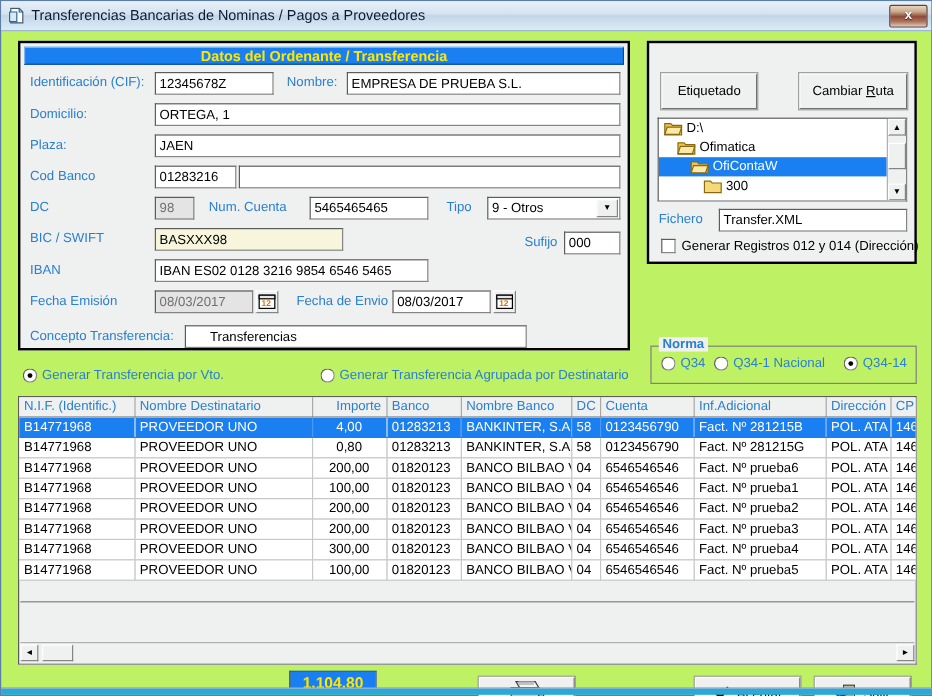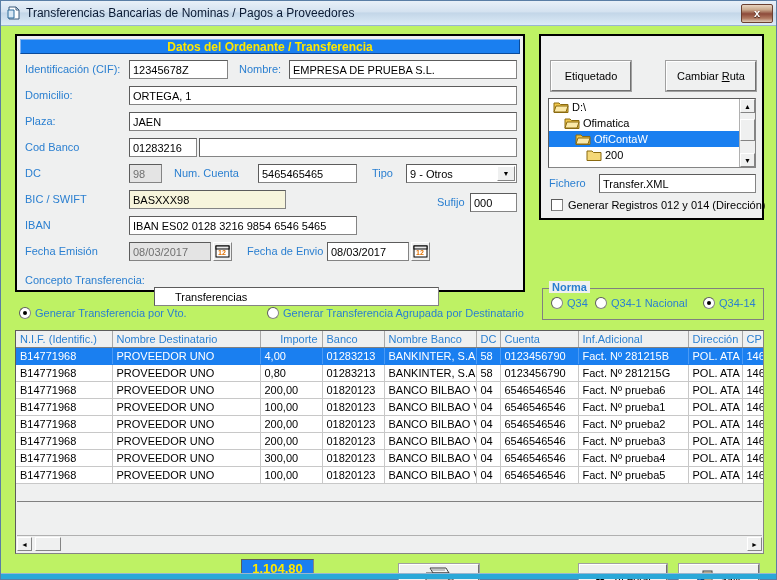--- a/index.html
+++ b/index.html
@@ -143,21 +143,21 @@
     text-align:left;padding:2px 4px 2px 4px;height:16px;
     border-right:1px solid #a8a8a8;border-bottom:1px solid #808080;
     white-space:nowrap;overflow:hidden;box-sizing:border-box;
   }
   table.grid th.num{text-align:right;}
   table.grid td{
     font-size:11px;color:#000;padding:1px 4px 1px 4px;height:17px;
     border-right:1px solid #c8c8c8;border-bottom:1px solid #c8c8c8;
     white-space:nowrap;overflow:hidden;box-sizing:border-box;background:#fff;
   }
-  table.grid td.num{text-align:left;}
+  table.grid td.num{text-align:center;}
   table.grid tr.sel td{background:#1a7ff0;color:#fff;border-right-color:#4a9af5;border-bottom-color:#1a7ff0;}
   .hscroll{
     position:absolute;left:1px;right:1px;bottom:1px;height:16px;background:#eff0f0;
     border-top:1px solid #b0b0b0;display:flex;align-items:center;
   }
   .hs-btn{
     width:15px;height:14px;background:#eff0f0;border:1px solid #fff;
     border-right-color:#848484;border-bottom-color:#848484;
     display:flex;align-items:center;justify-content:center;font-size:7px;box-sizing:border-box;
   }
@@ -246,21 +246,21 @@
       <div class="fld" style="left:310px;top:206px;width:82px;height:19px;">08/03/2017</div>
       <span class="calbtn" style="left:394px;top:206px;">
         <svg width="15" height="15" viewBox="0 0 15 15">
           <rect x="1" y="2" width="13" height="11" fill="#fff" stroke="#000" stroke-width="1"></rect>
           <rect x="1" y="2" width="13" height="3" fill="#e8e8e8" stroke="#000" stroke-width="1"></rect>
           <text x="3" y="11" font-family="Liberation Sans" font-size="7" fill="#e07000" font-weight="bold">12</text>
         </svg>
       </span>
 
       <span class="lbl" style="left:8px;top:238px;">Concepto Transferencia:</span>
-      <div class="fld" style="left:137px;top:251px;width:285px;height:19px;padding-left:20px;">Transferencias</div>
+      <div class="fld" style="left:137px;top:235px;width:285px;height:19px;padding-left:20px;">Transferencias</div>
     </div>
 
     <div class="radio on" style="left:18px;top:281px;">
       <i></i>
       <span>Generar Transferencia por Vto.</span>
     </div>
     <div class="radio" style="left:266px;top:281px;">
       <i></i>
       <span>Generar Transferencia Agrupada por Destinatario</span>
     </div>
@@ -294,21 +294,21 @@
               <span class="fi"><svg width="16" height="13" viewBox="0 0 16 13">
                   <path d="M1 2 h5 l1.5 1.5 h7.5 v8 h-14 z" fill="#f0c64a" stroke="#8a6a10" stroke-width="1"></path>
                   <path d="M3 5 h12 l-2 6 h-12 z" fill="#fbe9a8" stroke="#8a6a10" stroke-width="1"></path>
                 </svg></span>
               <span>OfiContaW</span>
             </div>
             <div class="tree-row" style="padding-left: 37px;">
               <span class="fi"><svg width="16" height="13" viewBox="0 0 16 13">
                   <path d="M1 2 h5 l1.5 1.5 h7.5 v8 h-14 z" fill="#f5d878" stroke="#8a6a10" stroke-width="1"></path>
                 </svg></span>
-              <span>200</span>
+              <span>300</span>
             </div>
           </div>
         <div class="tree-sb">
           <div class="sb-arrow">▲</div>
           <div class="sb-thumb"></div>
           <div class="sb-arrow" style="position:absolute;bottom:0;left:0;right:0;">▼</div>
         </div>
       </div>
 
       <span class="lbl" style="left:8px;top:141px;">Fichero</span>

